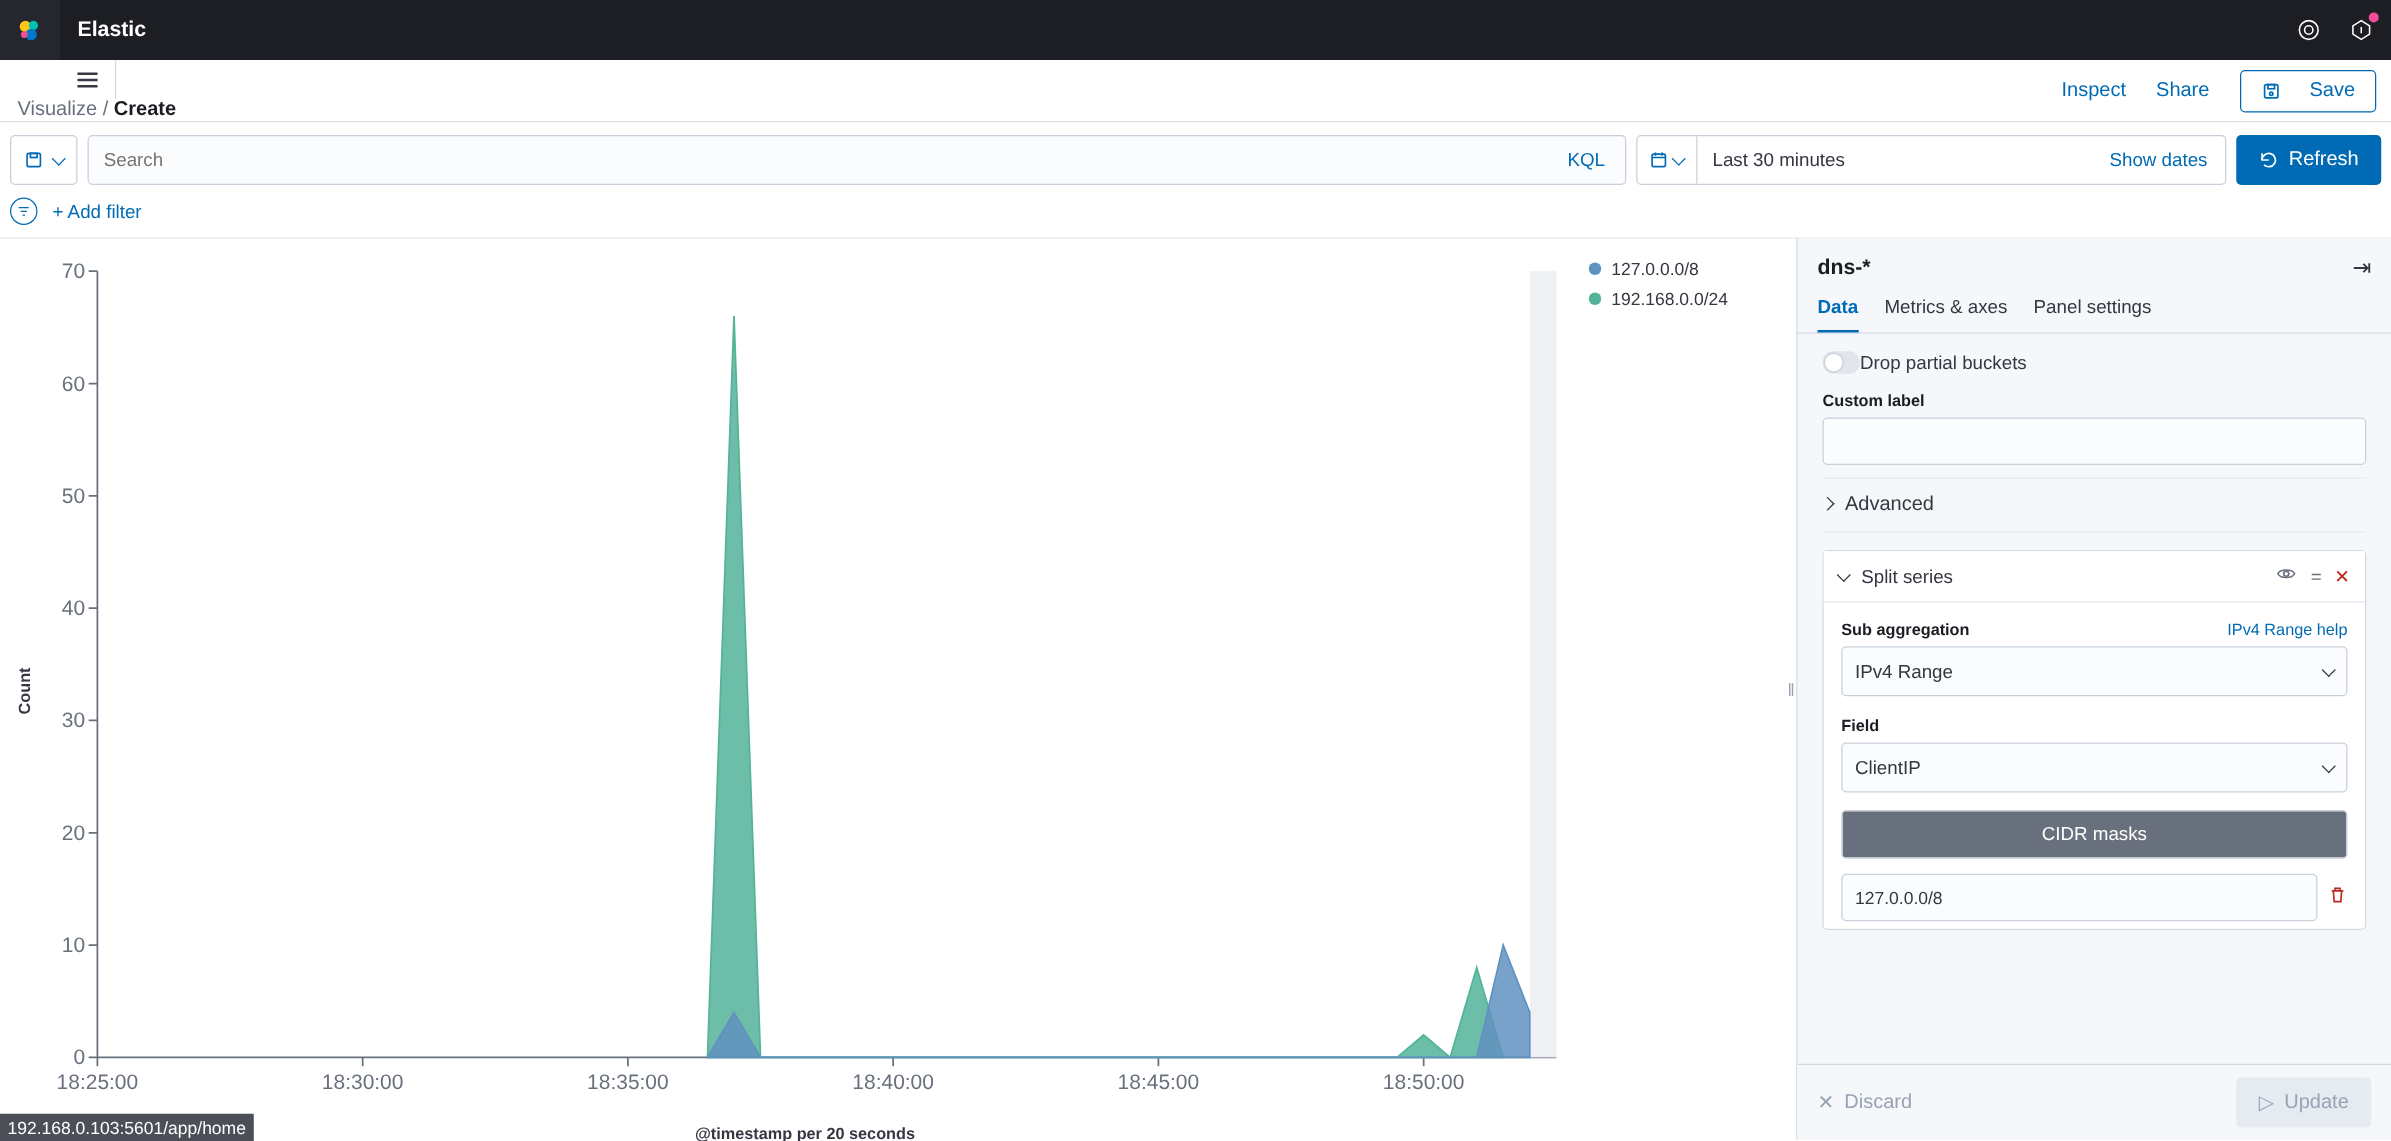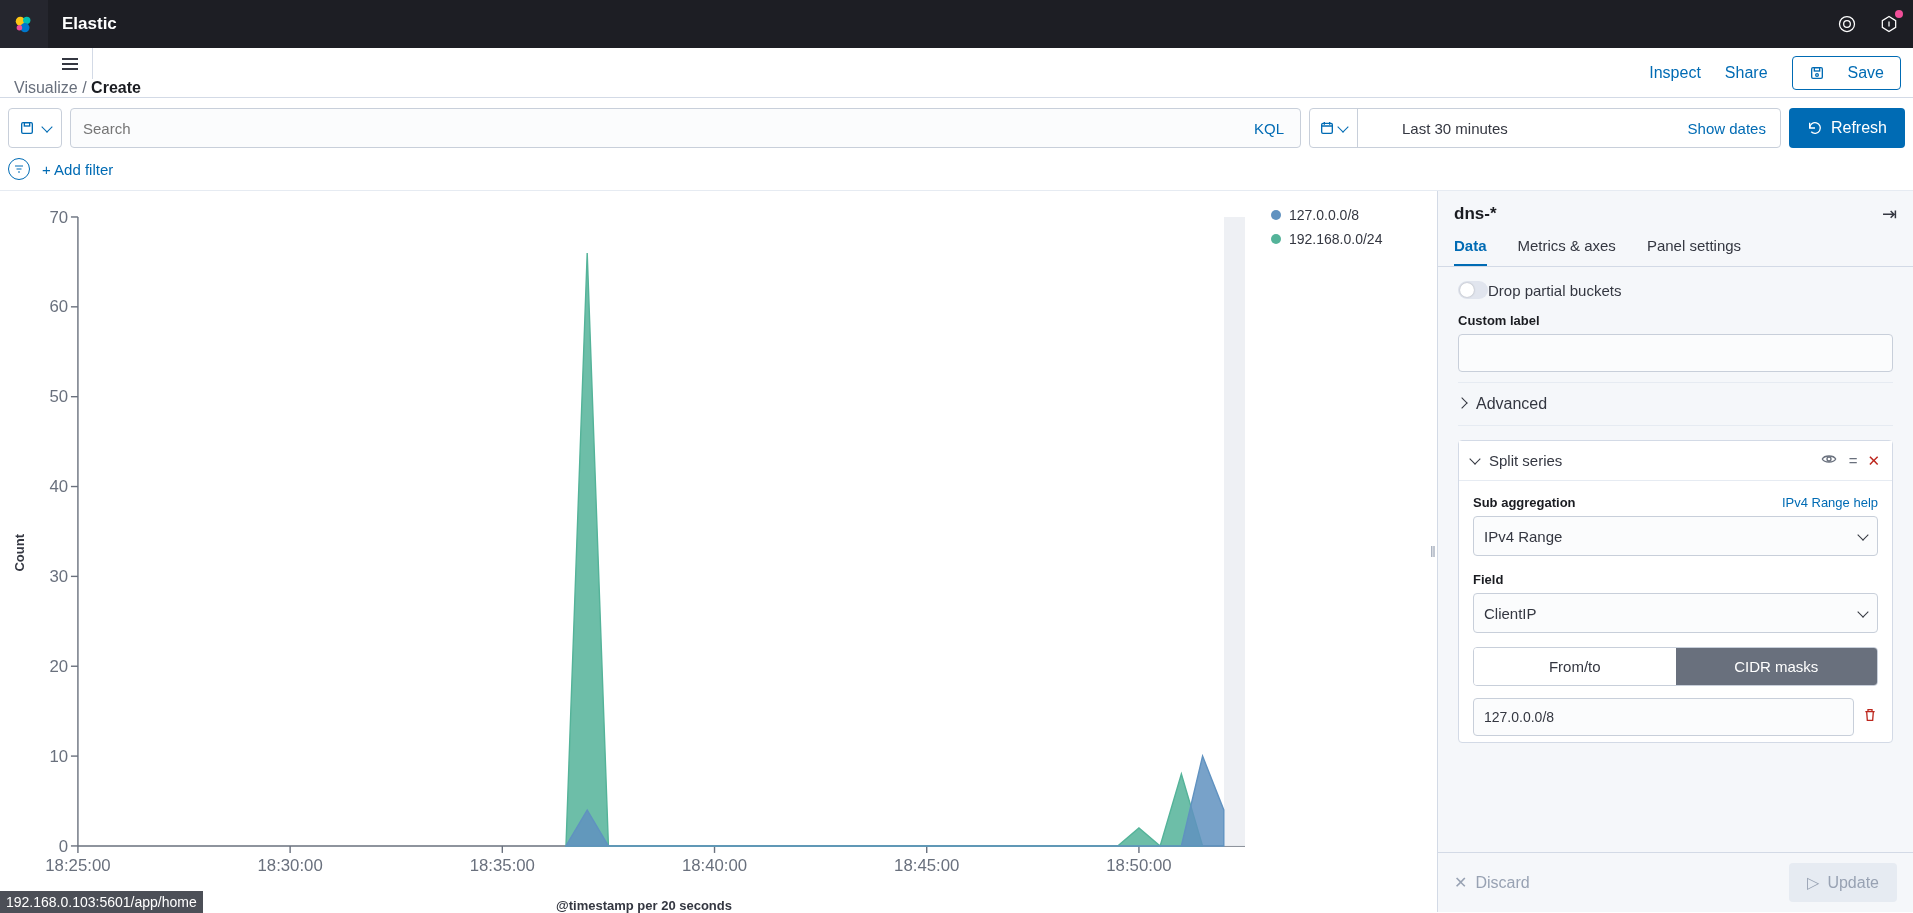--- a/index.html
+++ b/index.html
@@ -26,21 +26,21 @@
 .link-text { color: #006bb4; font-size: 16px; cursor:pointer; }
 .save-btn { border: 1px solid #006bb4; color: #006bb4; background:#fff; border-radius: 4px; padding: 7px 16px; font-size: 16px; display:flex; align-items:center; gap:23px; cursor:pointer;}
 
 
 .query-bar { padding: 10px 8px 6px 8px; background:#fff; display:flex; gap:8px; align-items:center; }
 .pill { border:1px solid #c8cfda; border-radius:4px; height:40px; display:flex; align-items:center; padding: 0 10px; background:#fff; }
 .pill.blue-icon { color:#006bb4; }
 .search-group { flex:1; display:flex; border:1px solid #c8cfda; border-radius:4px; height:40px; background:#fbfcfd; overflow:hidden;}
 .search-input { flex:1; border:none; outline:none; padding:0 12px; font-size:15px; background:transparent; color:#69707d;}
 .kql-label { padding:0 16px; display:flex; align-items:center; color:#006bb4; font-size:15px; cursor:pointer;}
-.date-group { width: 472px; display:flex; border:1px solid #c8cfda; border-radius:4px; height:40px; background:#fff; overflow:hidden;gap:32px;}
+.date-group { width: 472px; display:flex; border:1px solid #c8cfda; border-radius:4px; height:40px; background:#fff; overflow:hidden;}
 .date-icon { width:48px; display:flex; align-items:center; justify-content:center; color:#006bb4; border-right:1px solid #c8cfda; gap:4px; cursor:pointer;}
 .date-text { flex:1; padding:0 12px; display:flex; align-items:center; color:#343741; font-size:15px;}
 .show-dates { padding:0 14px; display:flex; align-items:center; color:#006bb4; font-size:15px; cursor:pointer;}
 .refresh-btn { height:40px; background:#006bb4; color:#fff; border:none; border-radius:4px; padding:0 18px; font-size:16px; display:flex; align-items:center; gap:8px; cursor:pointer;}
 
 
 .filter-bar { padding: 4px 8px 10px 8px; display:flex; align-items:center; gap:12px; border-bottom: 1px solid #e6ebf2;}
 .filter-icon-circle { width:22px; height:22px; border:1.5px solid #006bb4; border-radius:50%; display:flex; align-items:center; justify-content:center; color:#006bb4; font-size:12px; cursor:pointer;}
 .add-filter { color:#006bb4; font-size:15px; cursor:pointer;}
 
@@ -52,21 +52,21 @@
 .y-label { writing-mode: vertical-rl; transform: rotate(180deg); font-size:13px; color:#343741; align-self:center; padding:0 2px; font-weight:600;}
 .chart-svg-wrap { flex:1; position:relative; }
 .legend { width: 160px; padding-top: 4px; padding-left: 12px; font-size:14px; color:#343741;}
 .legend-item { display:flex; align-items:center; gap:8px; margin-bottom:8px; cursor:pointer;}
 .legend-swatch { width:10px; height:10px; border-radius:50%; }
 .x-label { text-align:center; font-size:13px; color:#343741; font-weight:600; margin-top:6px;}
 
 
 .panel-header { padding: 12px 16px 0 16px; display:flex; align-items:center; justify-content:space-between;}
 .index-title { font-size:17px; font-weight:700; color:#1a1c21;}
-.tabs { display:flex; gap: 31px; padding: 12px 16px 0 16px; border-bottom:1px solid #d3dae6; }
+.tabs { display:flex; gap: 21px; padding: 12px 16px 0 16px; border-bottom:1px solid #d3dae6; }
 .tab { padding-bottom:10px; font-size:15px; color:#343741; cursor:pointer; }
 .tab.active { color:#006bb4; border-bottom:2px solid #006bb4; font-weight:600;}
 .panel-scroll { flex:1; overflow:auto; padding: 14px 20px; }
 .toggle-row { display:flex; align-items:center; margin-bottom:14px; }
 .switch { width:30px; height:18px; background:#e1e5ee; border-radius:10px; position:relative; cursor:pointer;}
 .switch::after { content:""; position:absolute; width:14px; height:14px; border-radius:50%; background:#fff; top:2px; left:2px; box-shadow:0 0 2px rgba(0,0,0,0.3);}
 .field-label { font-size:13px; font-weight:700; color:#1a1c21; margin-bottom:6px;}
 .input-box { width:100%; height:38px; border:1px solid #c8cfda; border-radius:4px; background:#fbfcfd; padding:0 10px; font-size:14px; color:#343741; outline:none;}
 .select-box { width:100%; height:40px; border:1px solid #c8cfda; border-radius:4px; background:#fbfcfd; padding:0 10px; font-size:15px; color:#343741; display:flex; align-items:center; justify-content:space-between; cursor:pointer;}
 .advanced-row { display:flex; align-items:center; gap:10px; color:#343741; font-size:16px; font-weight:500; cursor:pointer; padding:12px 0; border-top:1px solid #e6ebf2; border-bottom:1px solid #e6ebf2; margin-top:10px;}
@@ -314,21 +314,20 @@
             <span class="chevron down"></span>
           </div>
 
           <div class="field-label" style="margin-top:16px">Field</div>
           <div class="select-box">
             <span>ClientIP</span>
             <span class="chevron down"></span>
           </div>
 
           <div class="toggle-group">
-            <div class="toggle-opt">From/to</div>
             <div class="toggle-opt active">CIDR masks</div>
           </div>
 
           <div class="cidr-row">
             <input class="input-box" style="flex: 1 1 0%;" value="127.0.0.0/8">
             <span class="trash">
               <svg width="16" height="16" viewBox="0 0 24 24" fill="none" stroke="#bd271e" stroke-width="2">
                   <path d="M5 7 H19 M9 7 V4 H15 V7 M7 7 L8 20 H16 L17 7"></path>
                 </svg>
             </span>

